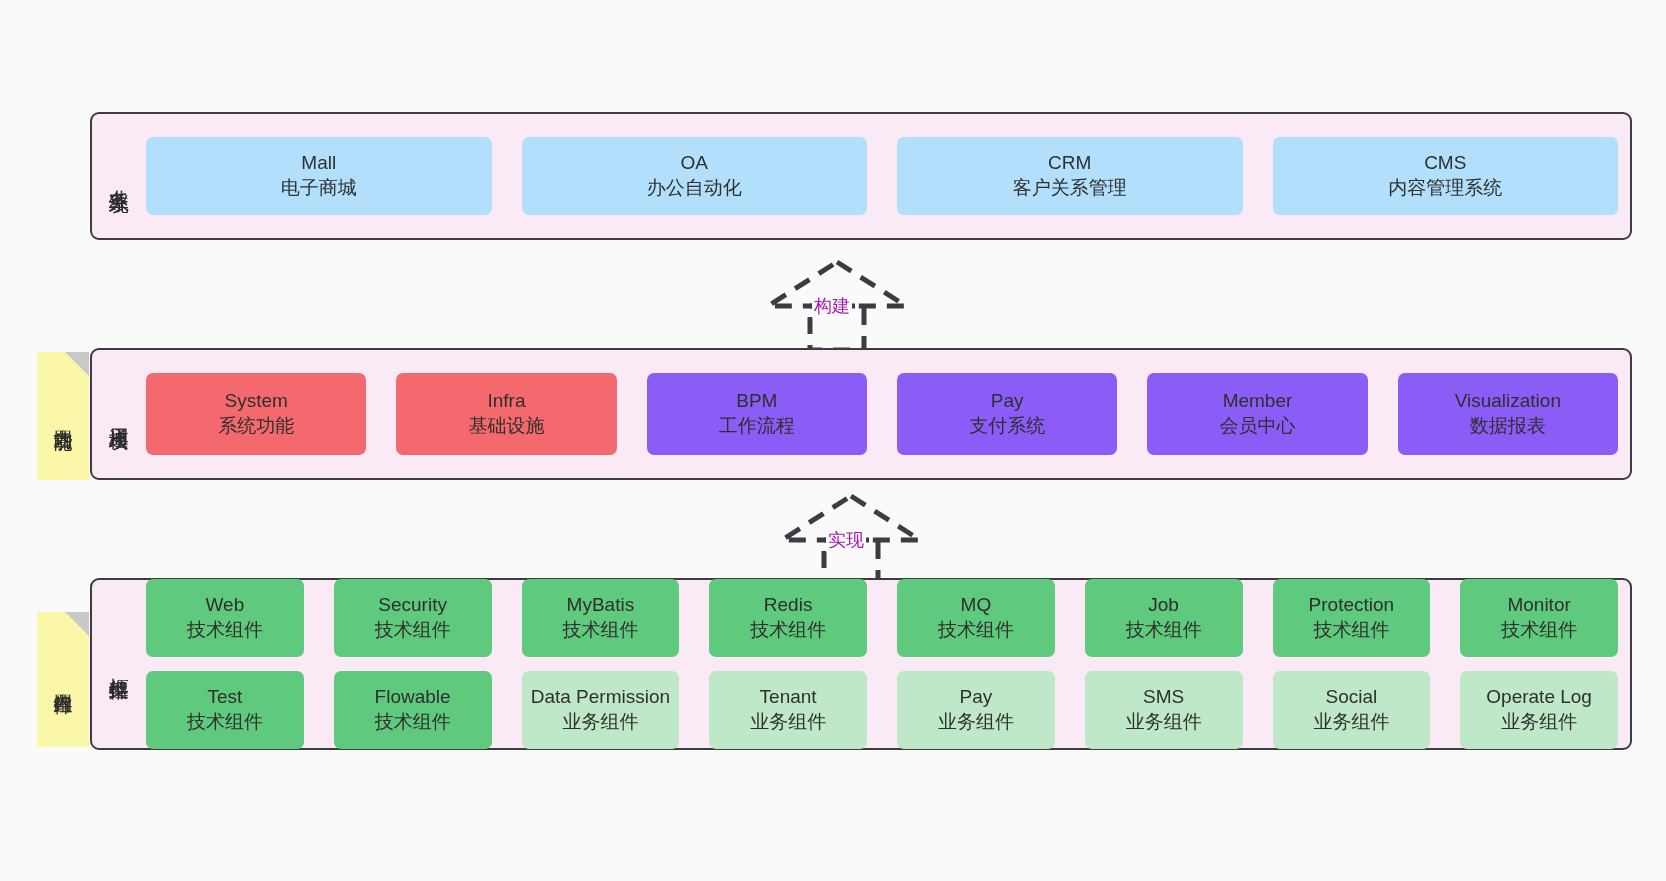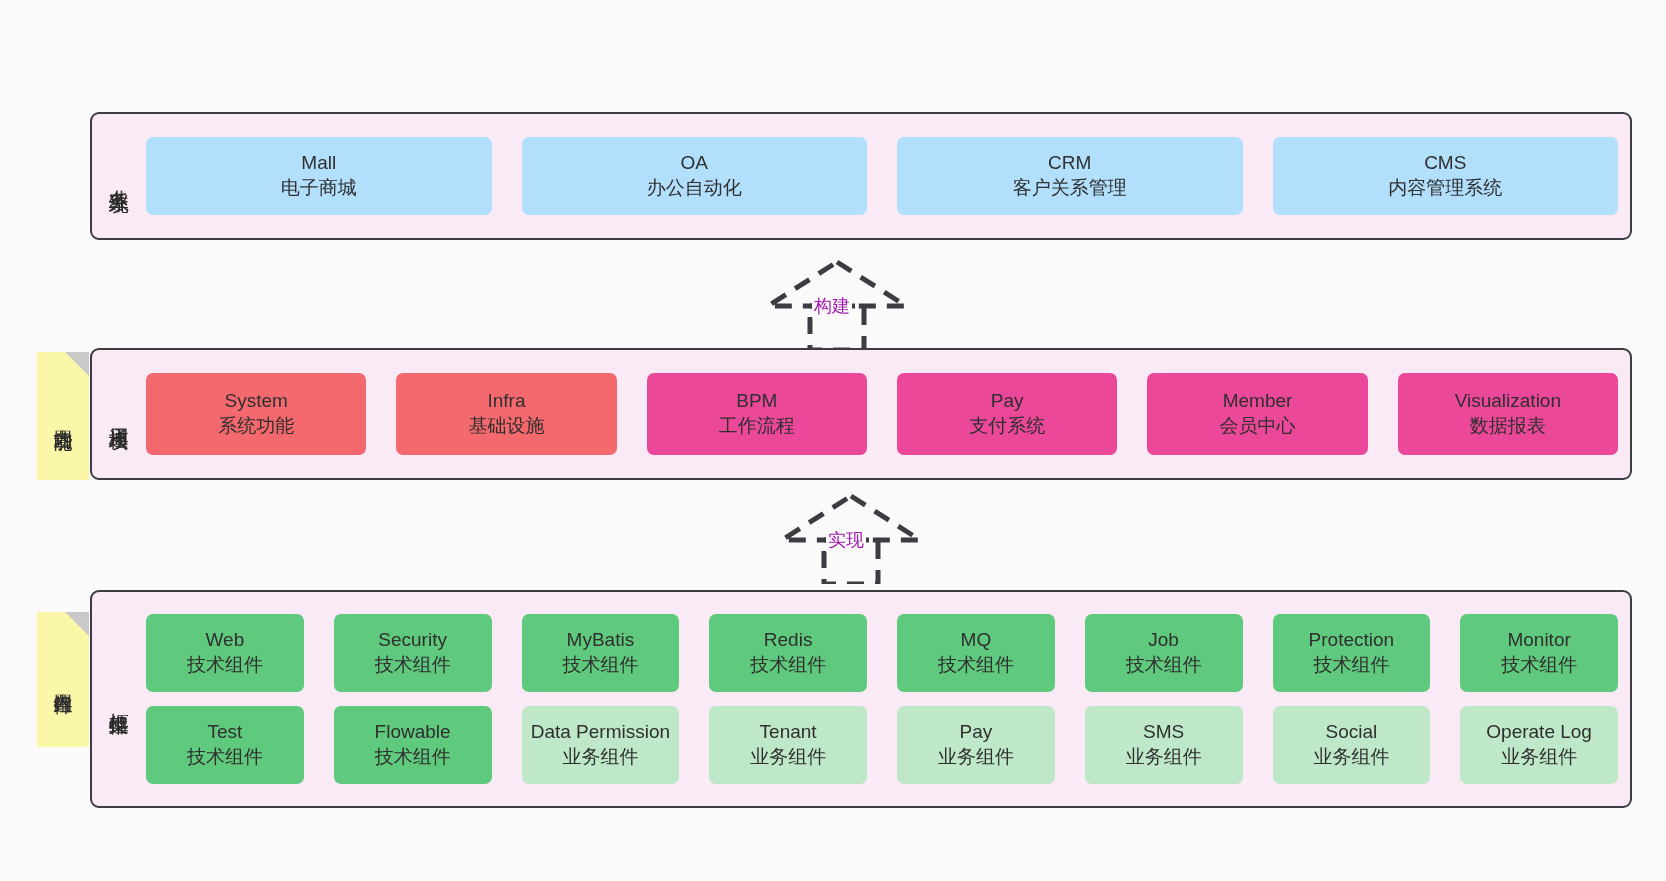--- a/index.html
+++ b/index.html
@@ -46,21 +46,20 @@
     flex: 1 1 auto;
     display: flex;
     flex-direction: column;
     justify-content: center;
     gap: 14px;
     padding-left: 8px;
   }
   .row {
     display: flex;
     gap: 30px;
-    justify-content: flex-end;
   }
 
   
   .card {
     flex: 1 1 0;
     border-radius: 7px;
     display: flex;
     flex-direction: column;
     align-items: center;
     justify-content: center;
@@ -69,32 +68,32 @@
     line-height: 1.30;
     color: #2f2f2f;
     box-sizing: border-box;
     padding: 4px 6px;
   }
   .card .t1 { white-space: normal; }
   .card .t2 { white-space: nowrap; }
 
   .card.blue       { background: #b1dffc; }
   .card.red        { background: #f4696e; }
-  .card.pink       { background: #ec4899; }
+  .card.pink       { background: #8b5cf6; }
   .card.green      { background: #5fc97d; }
   .card.lightgreen { background: #bfe8c9; }
 
   .h-biz   { height: 78px; }
   .h-mod   { height: 82px; }
   .h-comp  { height: 78px; }
 
   
   #layer-business { left: 90px;  top: 112px; width: 1542px; height: 128px; }
   #layer-modules  { left: 90px;  top: 348px; width: 1542px; height: 132px; }
-  #layer-framework{ left: 90px;  top: 578px; width: 1542px; height: 218px; margin-top: 12px; }
+  #layer-framework{ left: 90px;  top: 578px; width: 1542px; height: 172px; }
 
   
   .note {
     position: absolute;
     box-sizing: border-box;
     background: #fbf7a8;
     display: flex;
     align-items: center;
     justify-content: center;
     font-size: 19px;

